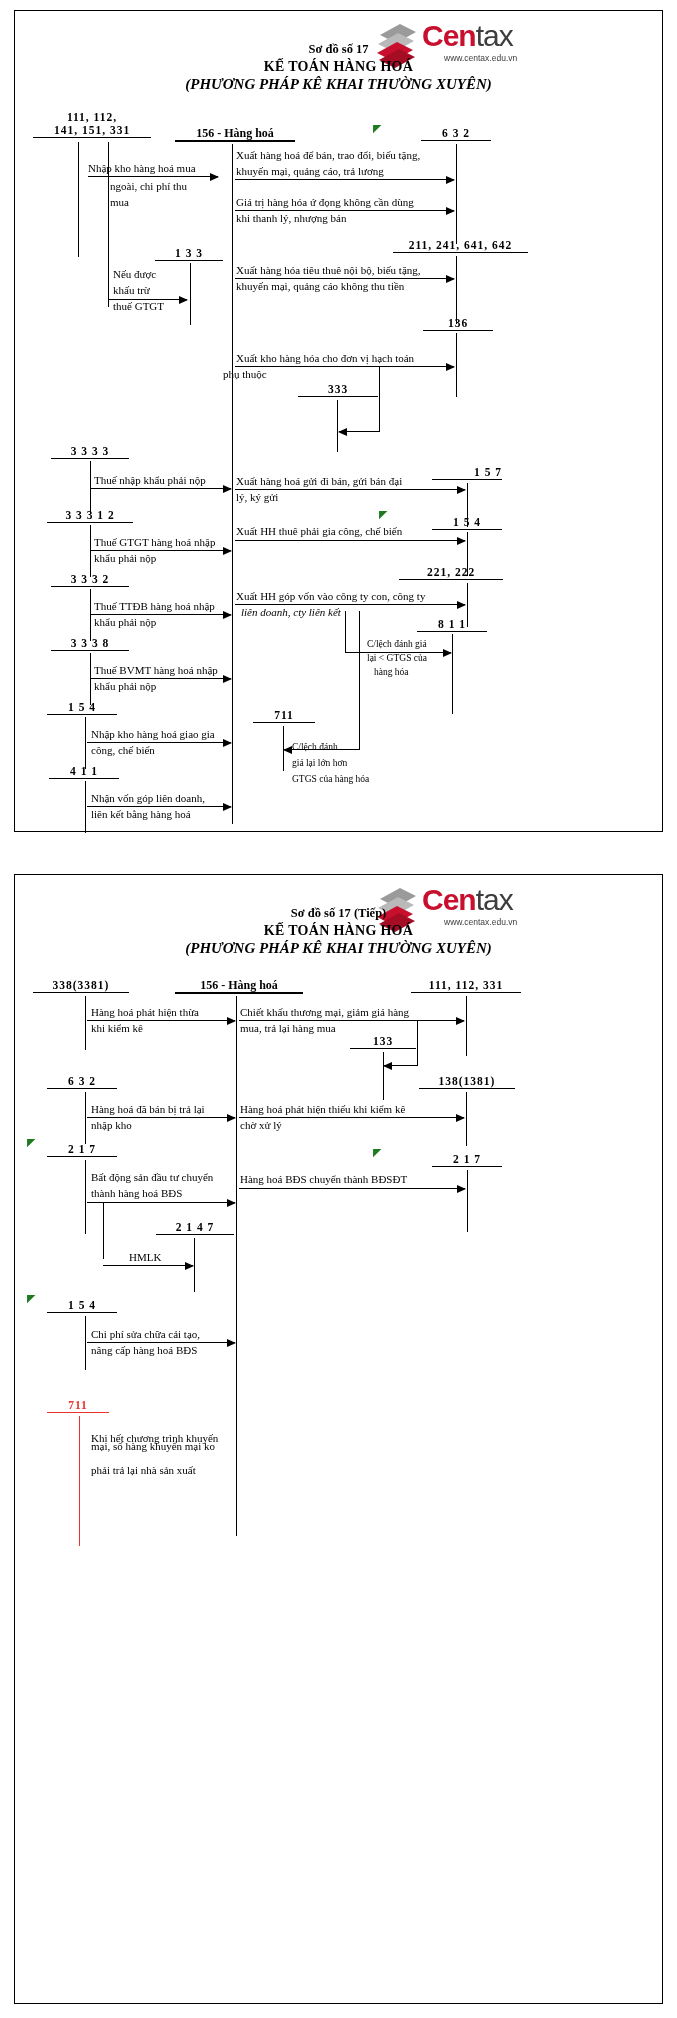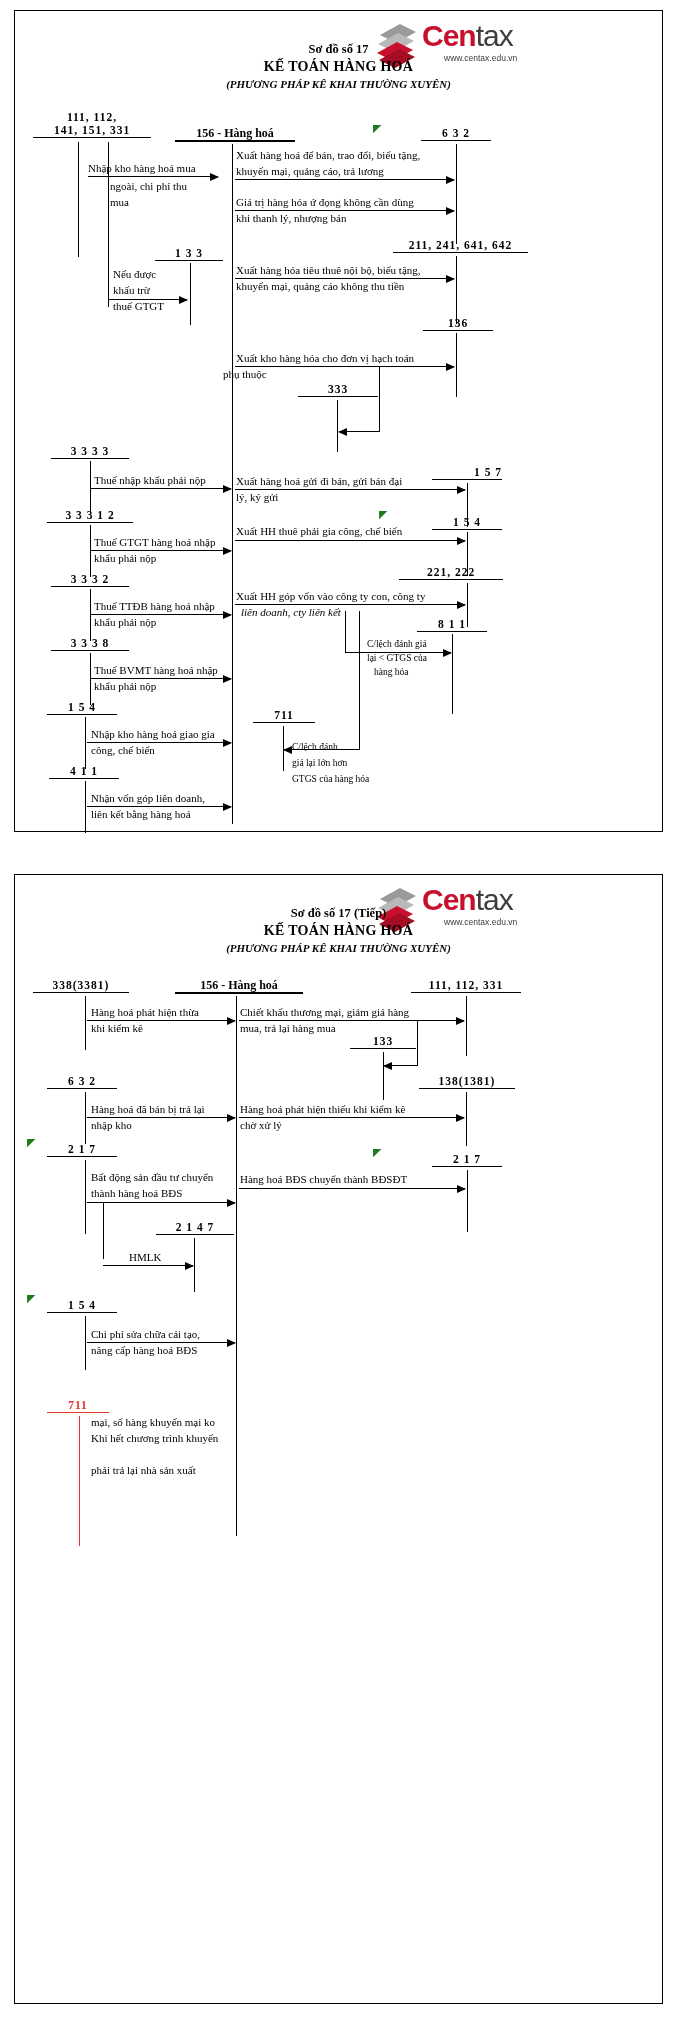--- a/index.html
+++ b/index.html
@@ -17,21 +17,21 @@
       font-size:30px;font-weight:bold;letter-spacing:-1px;line-height:30px;white-space:nowrap;}
   .logo .word .c{color:#c8102e;}
   .logo .word .t{color:#3d3d3d;font-weight:normal;}
   .logo .url{position:absolute;left:74px;top:36px;font-family:"Liberation Sans","DejaVu Sans",sans-serif;
       font-size:8.5px;color:#3d3d3d;white-space:nowrap;}
 
   
   .title-block{position:absolute;width:100%;text-align:center;}
   .t-line1{font-size:12.5px;font-weight:bold;line-height:16px;}
   .t-line2{font-size:14px;font-weight:bold;line-height:19px;letter-spacing:.3px;}
-  .t-line3{font-size:11px;font-style:italic;font-weight:bold;line-height:16px;}
+  .t-line3{font-size:15px;font-style:italic;font-weight:bold;line-height:16px;}
 
   
   .acct{position:absolute;font-size:11.5px;font-weight:bold;white-space:nowrap;text-align:center;}
   .acct .lbl{display:block;line-height:13px;letter-spacing:1px;}
   .acct .bar{display:block;height:0;border-top:1.6px solid #000;}
 
   
   .acct.main .bar{border-top-width:2.6px;}
   .acct.main .lbl{letter-spacing:0;font-size:12px;}
 
@@ -320,21 +320,21 @@
     <div class="txt" style="left:76px;top:452px;">Chi phí sửa chữa cải tạo,</div>
     <div class="txt" style="left:76px;top:468px;">nâng cấp hàng hoá BĐS</div>
     <div class="arrow" style="left:72px;top:467px;width:148px;"></div>
 
     <div class="acct" style="left:32px;top:524px;width:62px;">
       <span class="lbl red">711</span>
       <span class="redbar" style="position:relative;display:block;"></span>
     </div>
     <div class="redline" style="left:64px;top:541px;height:130px;"></div>
     <div class="txt" style="left:76px;top:556px;">Khi hết chương trình khuyến</div>
-    <div class="txt" style="left:76px;top:540px;">mại, số hàng khuyến mại ko</div>
+    <div class="txt" style="left:76px;top:564px;">mại, số hàng khuyến mại ko</div>
     <div class="txt" style="left:76px;top:588px;">phải trả lại nhà sản xuất</div>
 
     <div class="acct" style="left:396px;top:104px;width:110px;">
       <span class="lbl">111, 112, 331</span>
       <span class="bar"></span>
     </div>
     <div class="vline" style="left:451px;top:121px;height:60px;"></div>
     <div class="txt" style="left:225px;top:130px;">Chiết khấu thương mại, giảm giá hàng</div>
     <div class="txt" style="left:225px;top:146px;">mua, trả lại hàng mua</div>
     <div class="arrow" style="left:224px;top:145px;width:225px;"></div>

